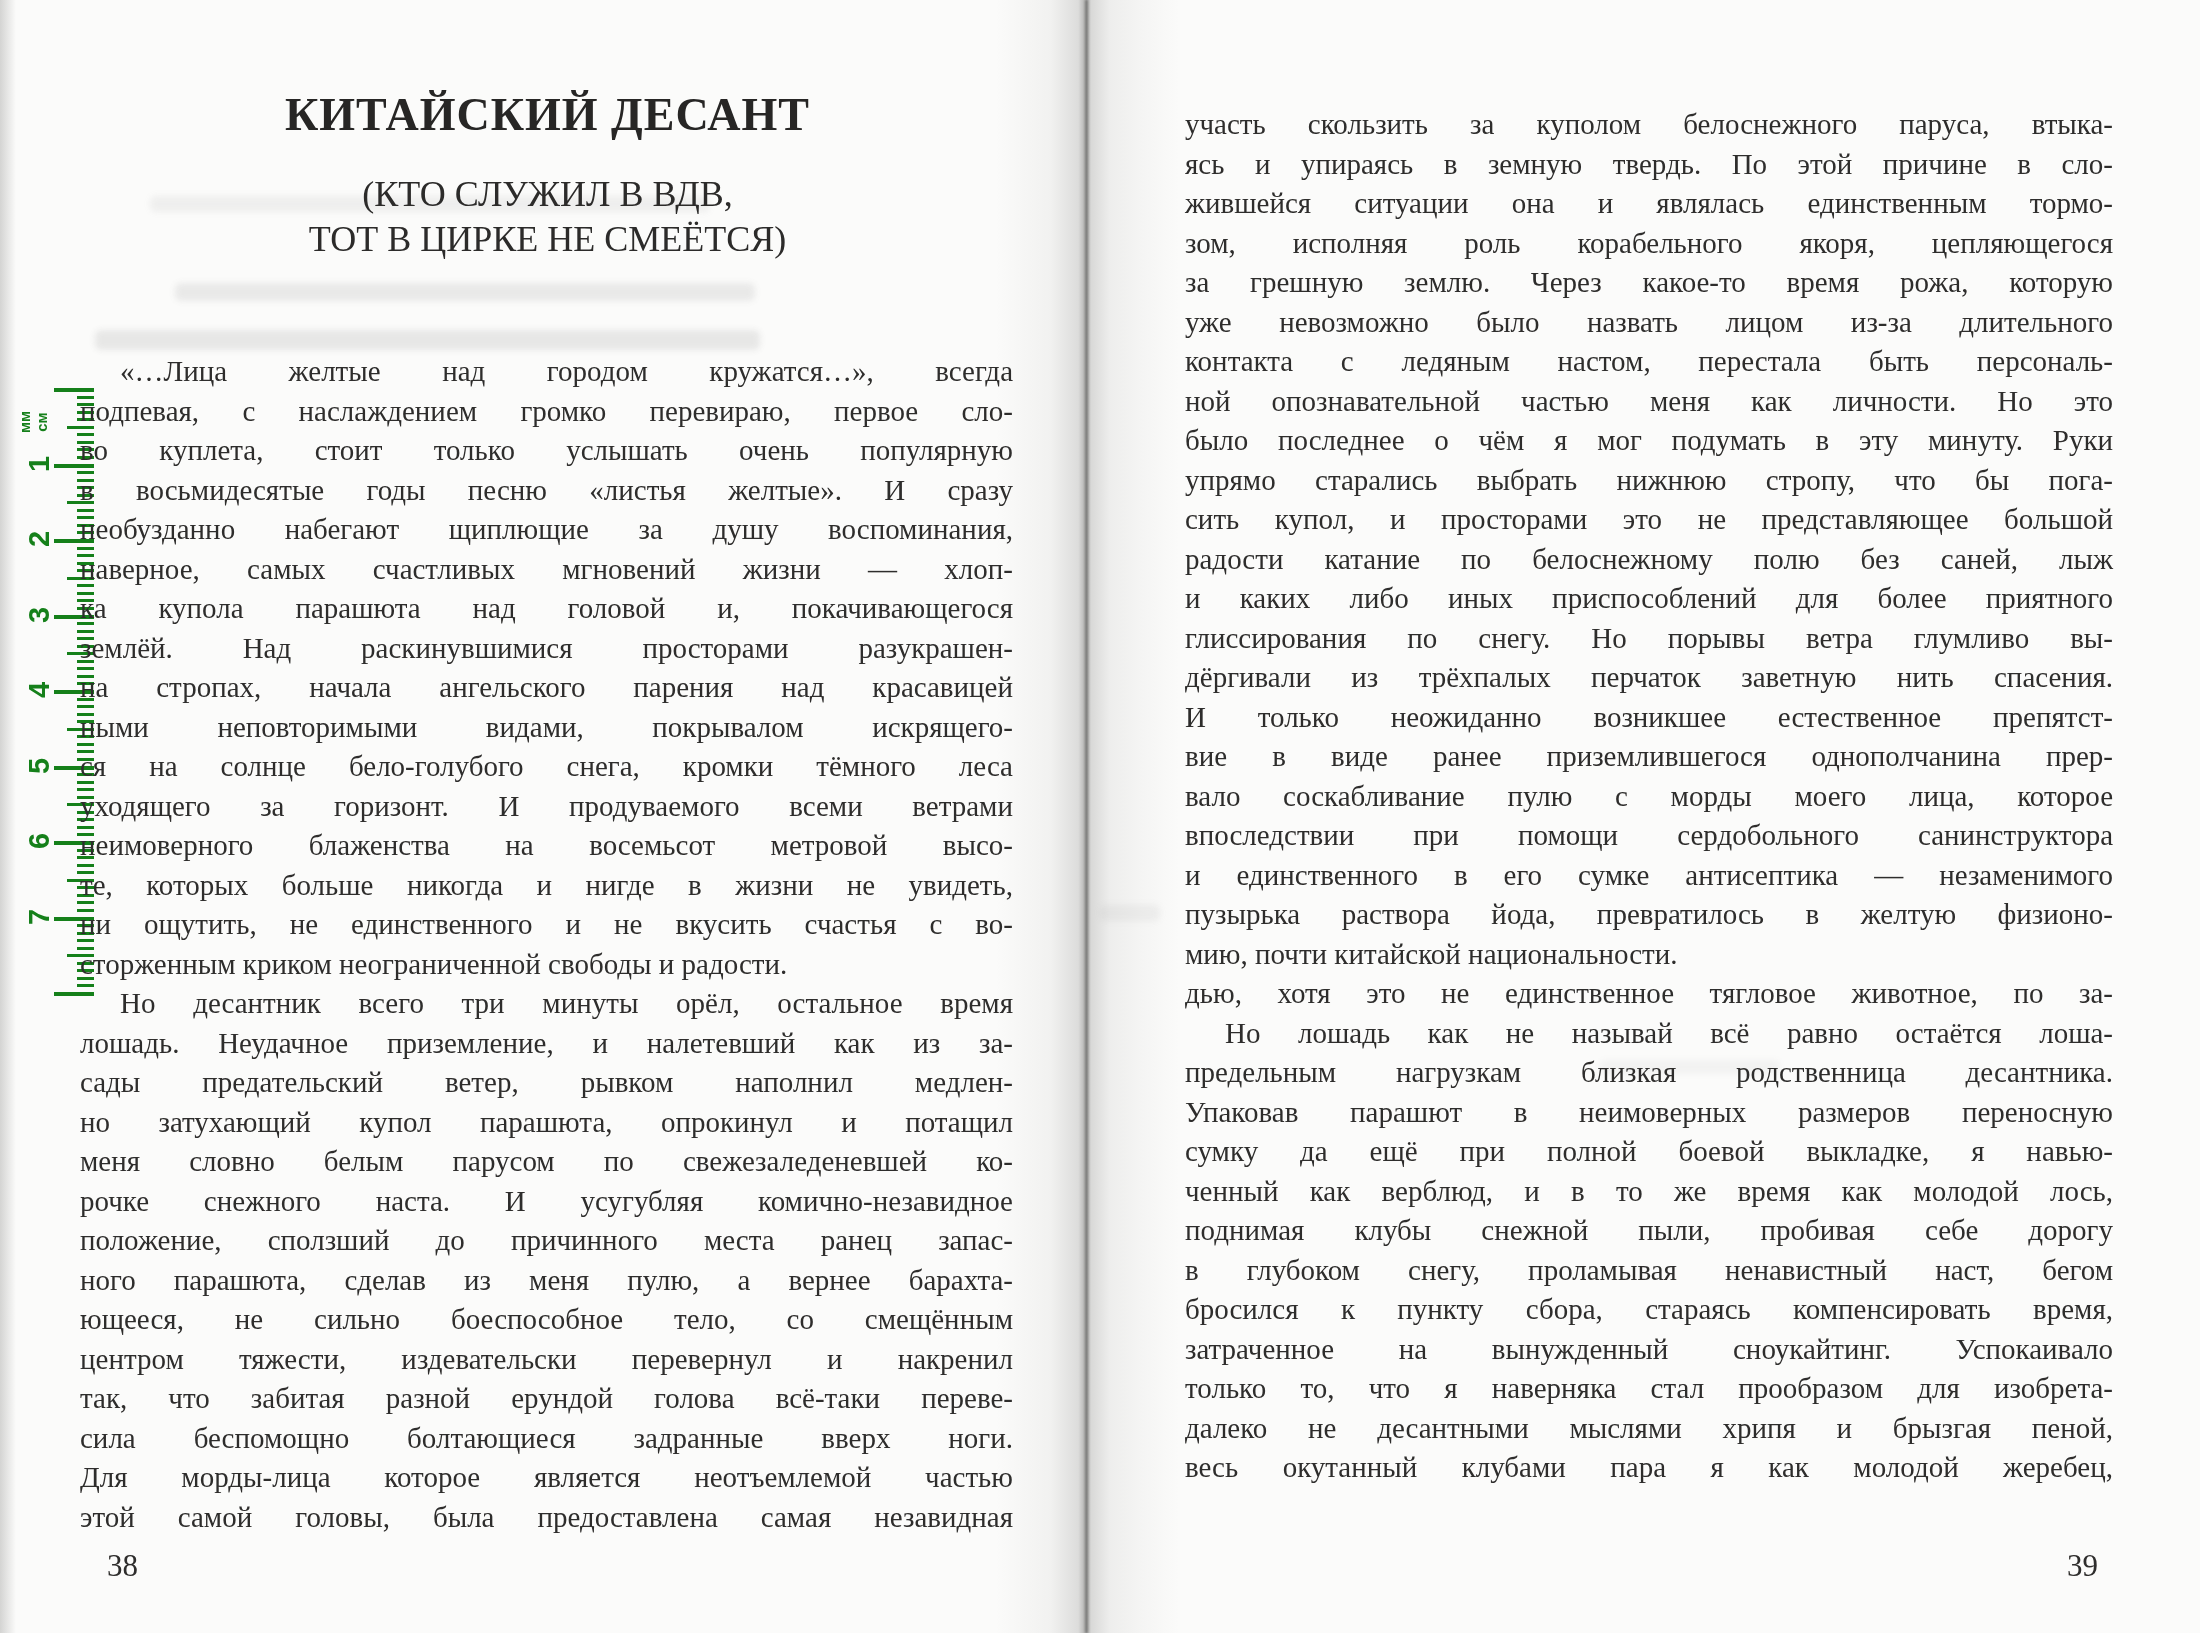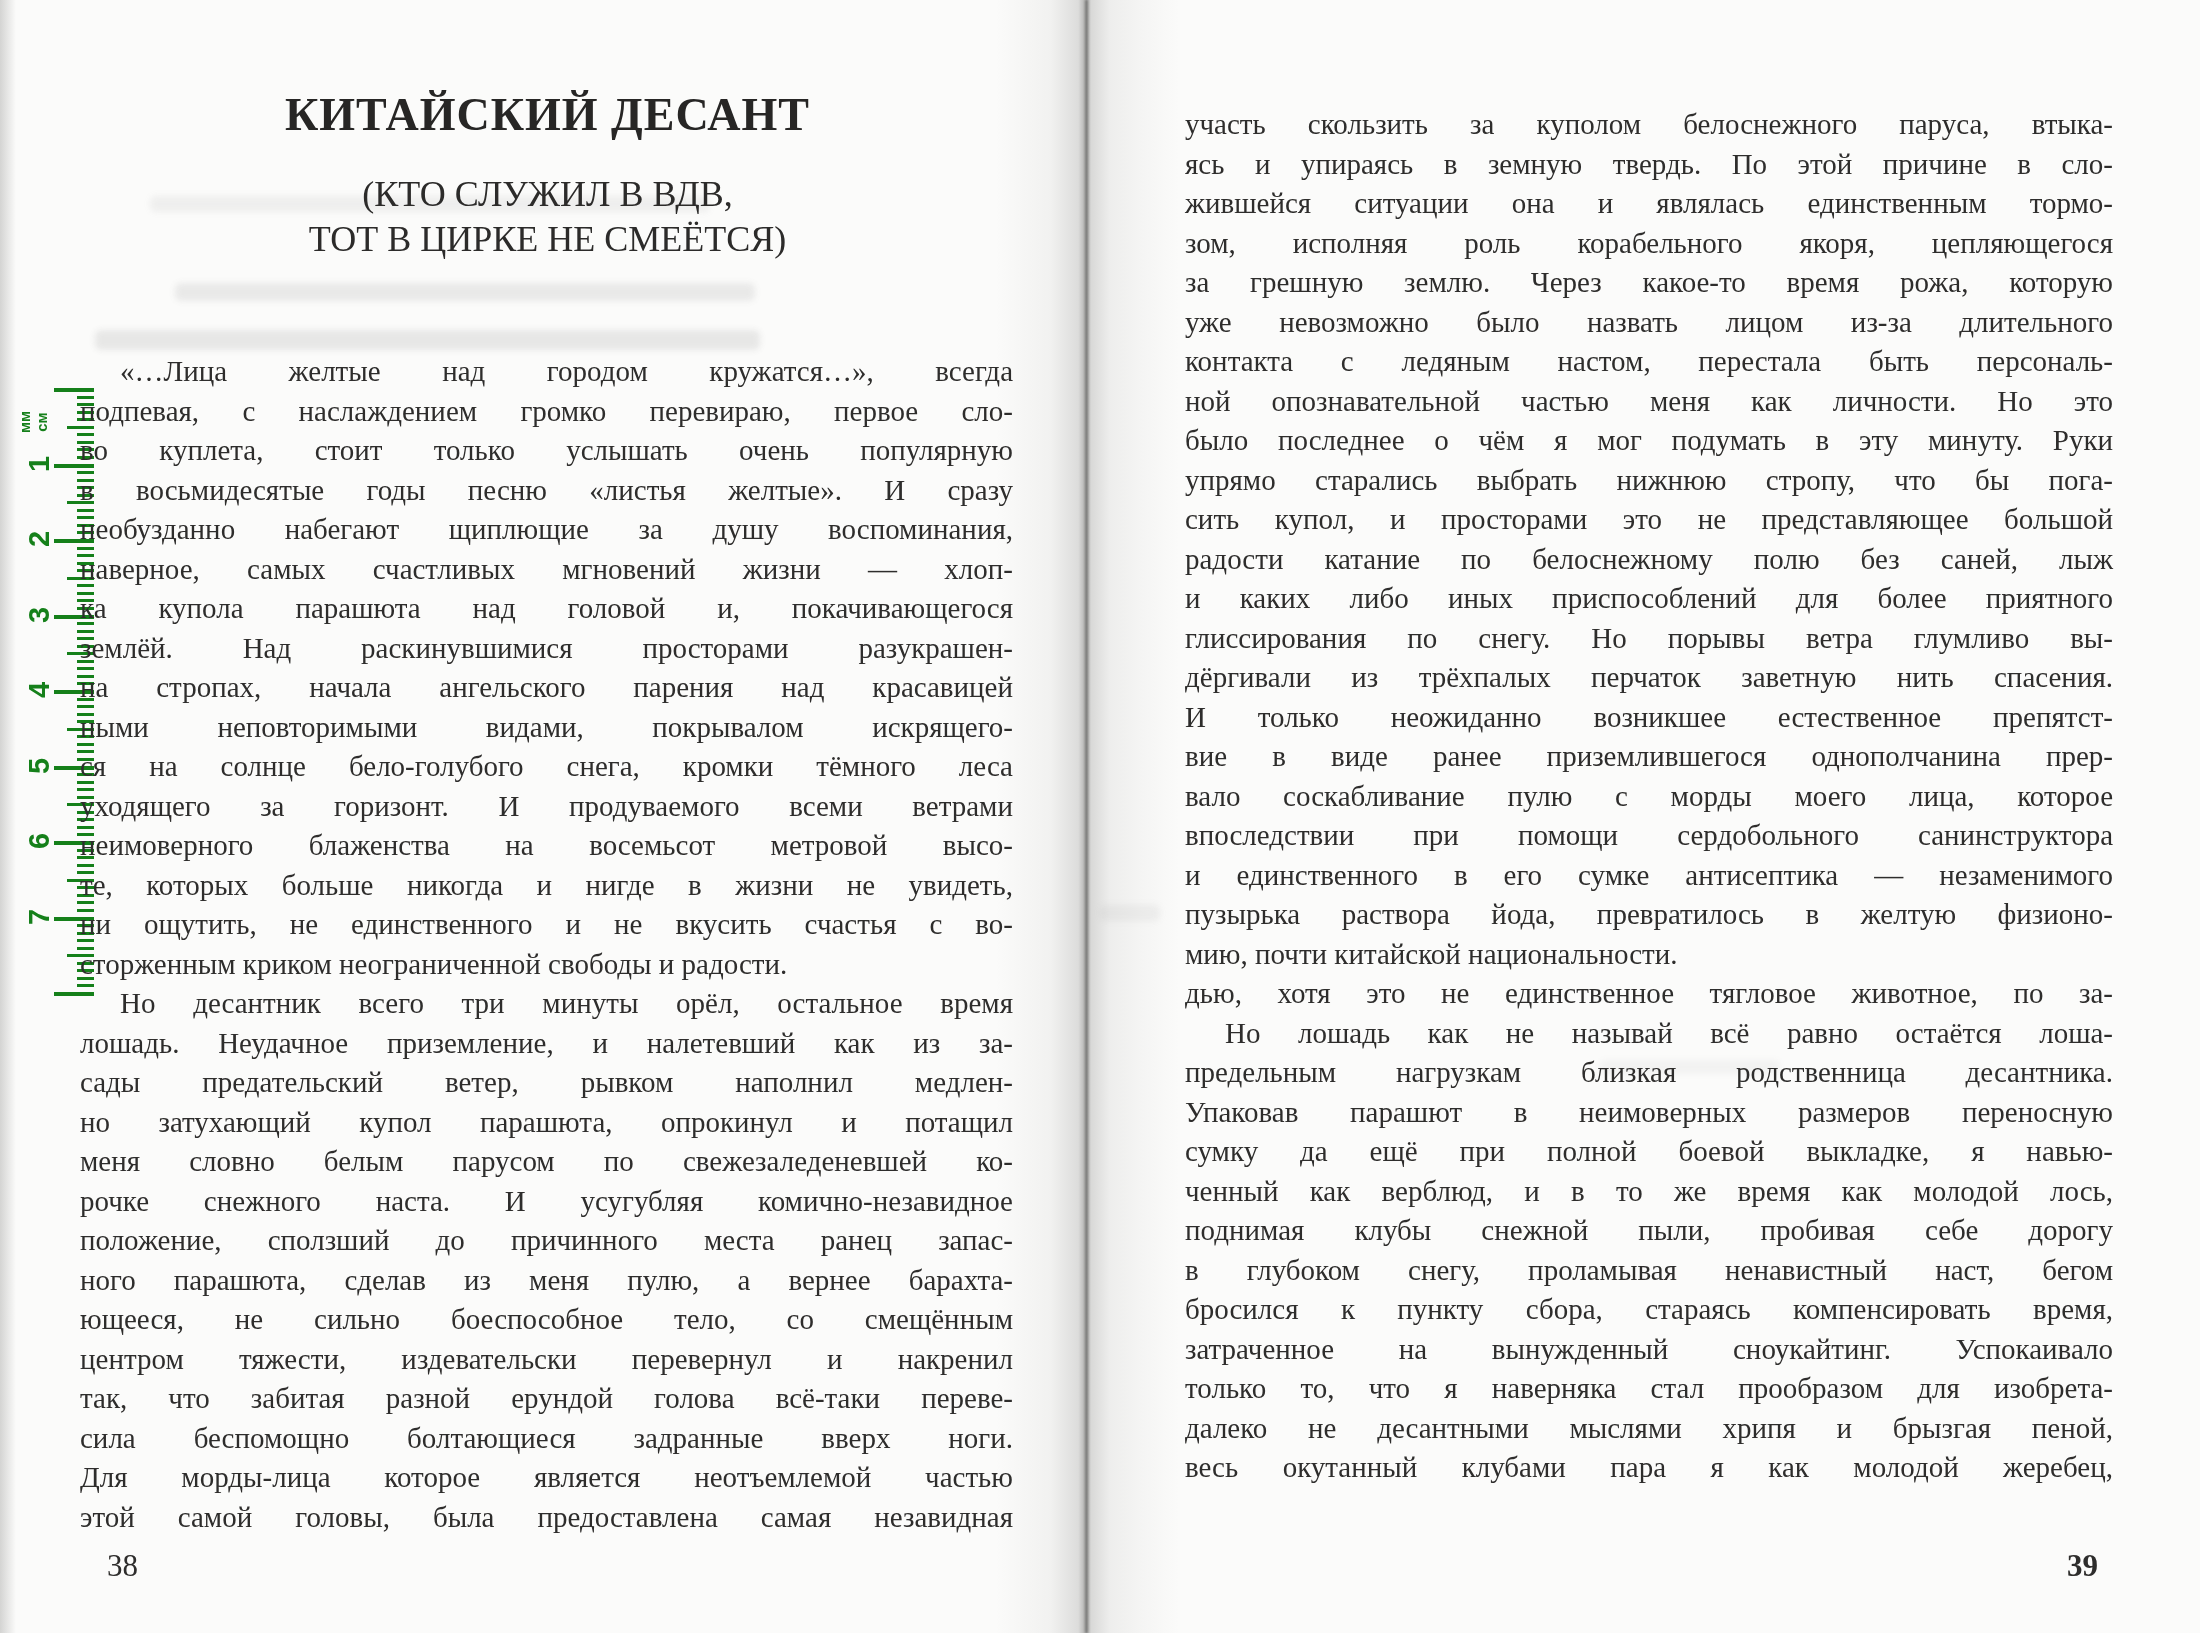--- a/index.html
+++ b/index.html
@@ -49,21 +49,21 @@
   .textcol.right{left:1185px;top:105px;width:928px;}
   .line{
     height:39.5px;line-height:39.5px;white-space:nowrap;
     text-align:justify;text-align-last:justify;text-justify:inter-word;
   }
   .line.endline{text-align:left;text-align-last:left;}
   .line.indent{text-indent:40px;}
 
   .pagenum{position:absolute;font-size:31px;color:#2e2d2c;}
   .pagenum.left{left:90px;top:1548px;margin-left:17px;}
-  .pagenum.right{right:102px;top:1548px;text-align:right;font-weight:bold;}
+  .pagenum.right{right:102px;top:1548px;text-align:right;}
 
   
   .ruler{position:absolute;left:22px;top:388px;width:72px;height:612px;}
   .ruler .tick{position:absolute;right:0;height:3px;background:#15801a;}
   .ruler .tick.cm{height:4px;}
   .ruler .rulnum{
     position:absolute;left:2px;width:30px;height:30px;
     font-weight:bold;font-size:29px;color:#15801a;text-align:center;line-height:30px;
     transform:rotate(-90deg);transform-origin:center center;
     font-family:"Liberation Sans","DejaVu Sans",sans-serif;

